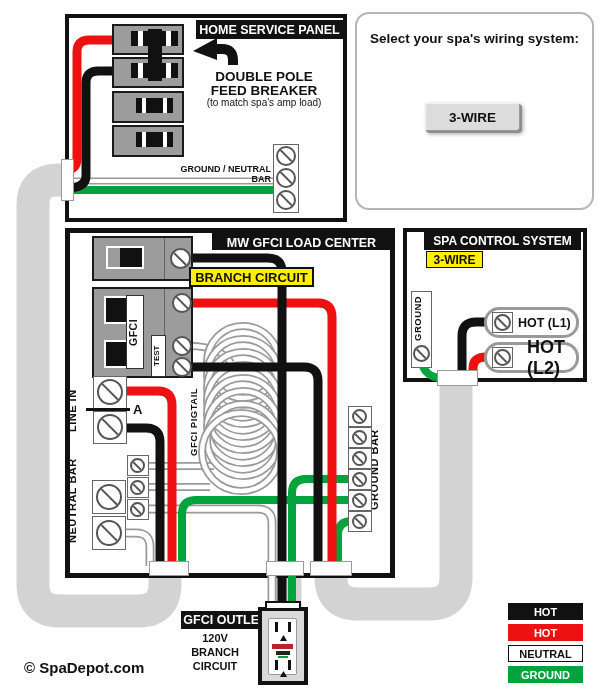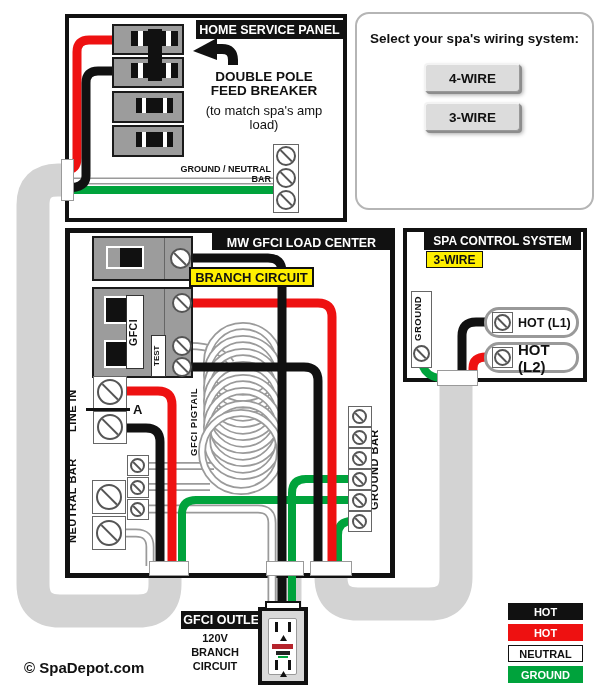--- a/index.html
+++ b/index.html
@@ -141,33 +141,32 @@
   <div class="breaker" style="left:112px;top:125px;width:72px;height:32px;"></div>
   <div class="handle" style="left:131px;top:31px;width:47px;height:15px;"></div>
   <div class="handle" style="left:131px;top:63px;width:47px;height:15px;"></div>
   <div class="handle" style="left:136px;top:98px;width:37px;height:15px;"></div>
   <div class="handle" style="left:136px;top:132px;width:37px;height:15px;"></div>
   <div class="tiebar" style="left:148px;top:29px;width:14px;height:52px;"></div>
 
   <div class="txt" style="left:190px;top:70px;width:148px;text-align:center;line-height:1.05;">
     <div style="font-size:13.5px;font-weight:bold;">DOUBLE POLE</div>
     <div style="font-size:13.5px;font-weight:bold;">FEED BREAKER</div>
-    <div style="font-size:13px;margin-top:6px;">(to match spa's amp load)</div>
+    <div style="font-size:10px;margin-top:0;">(to match spa's amp load)</div>
   </div>
 
   <div class="txt" style="left:160px;top:164px;width:111px;font-size:9px;font-weight:bold;text-align:right;">GROUND / NEUTRAL BAR</div>
   <div class="screwbox" style="left:273px;top:144px;width:26px;height:69px;"></div>
   <div class="screw" style="left:276px;top:146px;width:20px;height:20px;"></div>
   <div class="screw" style="left:276px;top:168px;width:20px;height:20px;"></div>
   <div class="screw" style="left:276px;top:190px;width:20px;height:20px;"></div>
   <div class="sleeve" style="left:61px;top:159px;width:13px;height:42px;"></div>
 
   <div class="abs" style="left:355px;top:12px;width:239px;height:198px;border:2px solid #b5b5b5;border-radius:14px;background:#fff;z-index:3;"></div>
   <div class="txt" style="left:363px;top:31px;width:223px;text-align:center;font-size:13.5px;font-weight:bold;">Select your spa's wiring system:</div>
-  <button class="btn3d" style="left:424px;top:63px;width:96px;height:29px;font-size:13.5px;">4-WIRE</button>
   <button class="btn3d" style="left:424px;top:102px;width:96px;height:29px;font-size:13.5px;">3-WIRE</button>
 
   <div class="titlebar" style="left:212px;top:230px;width:179px;height:20px;font-size:12.5px;align-items:flex-end;">
       <span>MW GFCI LOAD CENTER</span>
     </div>
 
   <div class="breaker" style="left:92px;top:236px;width:101px;height:45px;">
     <div style="position:absolute;right:26px;top:0;bottom:0;width:1px;background:#666;"></div>
   </div>
   <div class="abs" style="left:106px;top:246px;width:38px;height:23px;border:2px solid #fff;z-index:4;background:linear-gradient(90deg,#9c9c9c 0 35%,#111 35%);"></div>
@@ -240,21 +239,21 @@
   <div class="screw" style="left:413px;top:345px;width:17px;height:17px;"></div>
 
   <div class="pill" style="left:484px;top:307px;width:95px;height:31px;">
     <div class="screwbox" style="left:5px;top:2px;width:21px;height:21px;"></div>
     <div class="screw" style="left:7px;top:4px;width:17px;height:17px;"></div>
     <span style="margin-left:31px;font-weight:bold;font-size:12.5px;">HOT (L1)</span>
   </div>
   <div class="pill" style="left:484px;top:342px;width:95px;height:31px;">
     <div class="screwbox" style="left:5px;top:2px;width:21px;height:21px;"></div>
     <div class="screw" style="left:7px;top:4px;width:17px;height:17px;"></div>
-    <span style="margin-left:31px;font-weight:bold;font-size:15px;">HOT (L2)</span>
+    <span style="margin-left:40px;font-weight:bold;font-size:18px;">HOT (L2)</span>
   </div>
   <div class="sleeve" style="left:437px;top:370px;width:41px;height:16px;"></div>
 
   <div class="titlebar" style="left:181px;top:611px;width:88px;height:18px;font-size:12.5px;">
       <span>GFCI OUTLET</span>
     </div>
   <div class="txt" style="left:171px;top:632px;width:88px;text-align:center;font-size:11px;font-weight:bold;white-space:pre-line;line-height:1.25;">120V
 BRANCH
 CIRCUIT</div>
 

